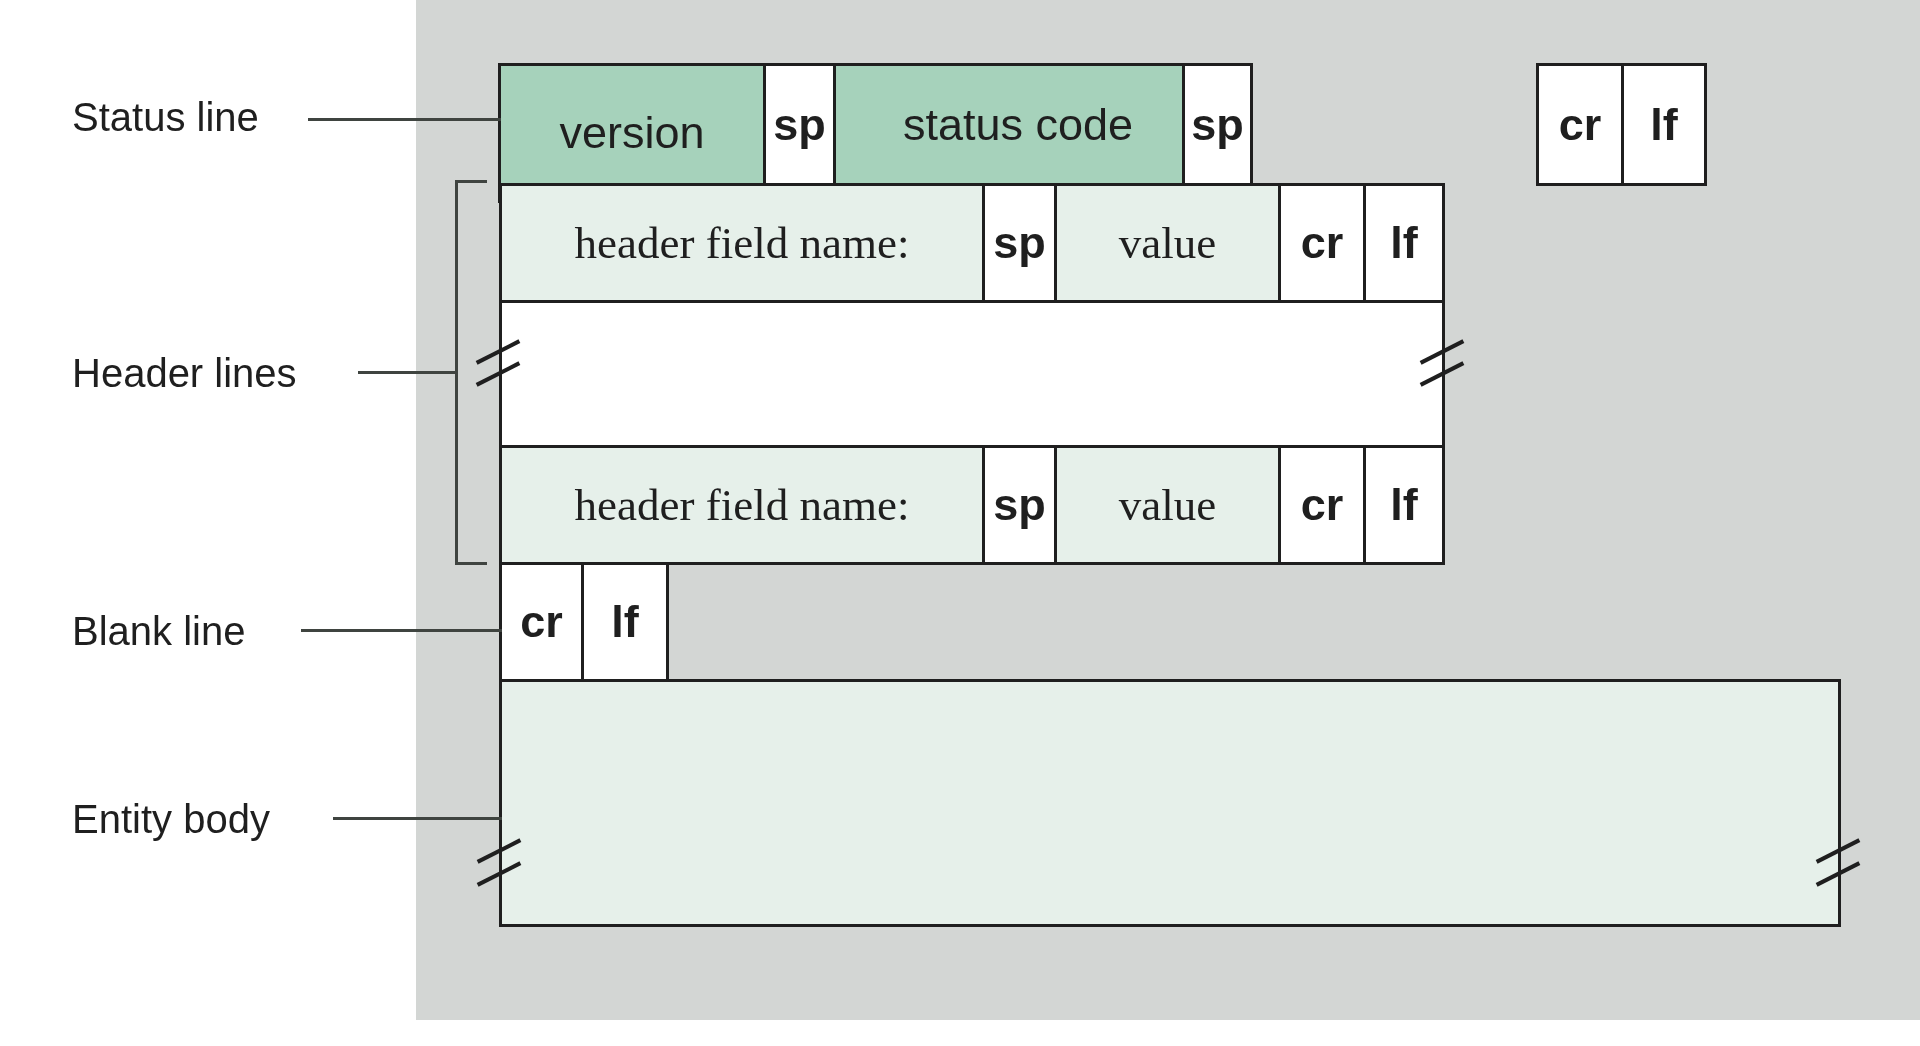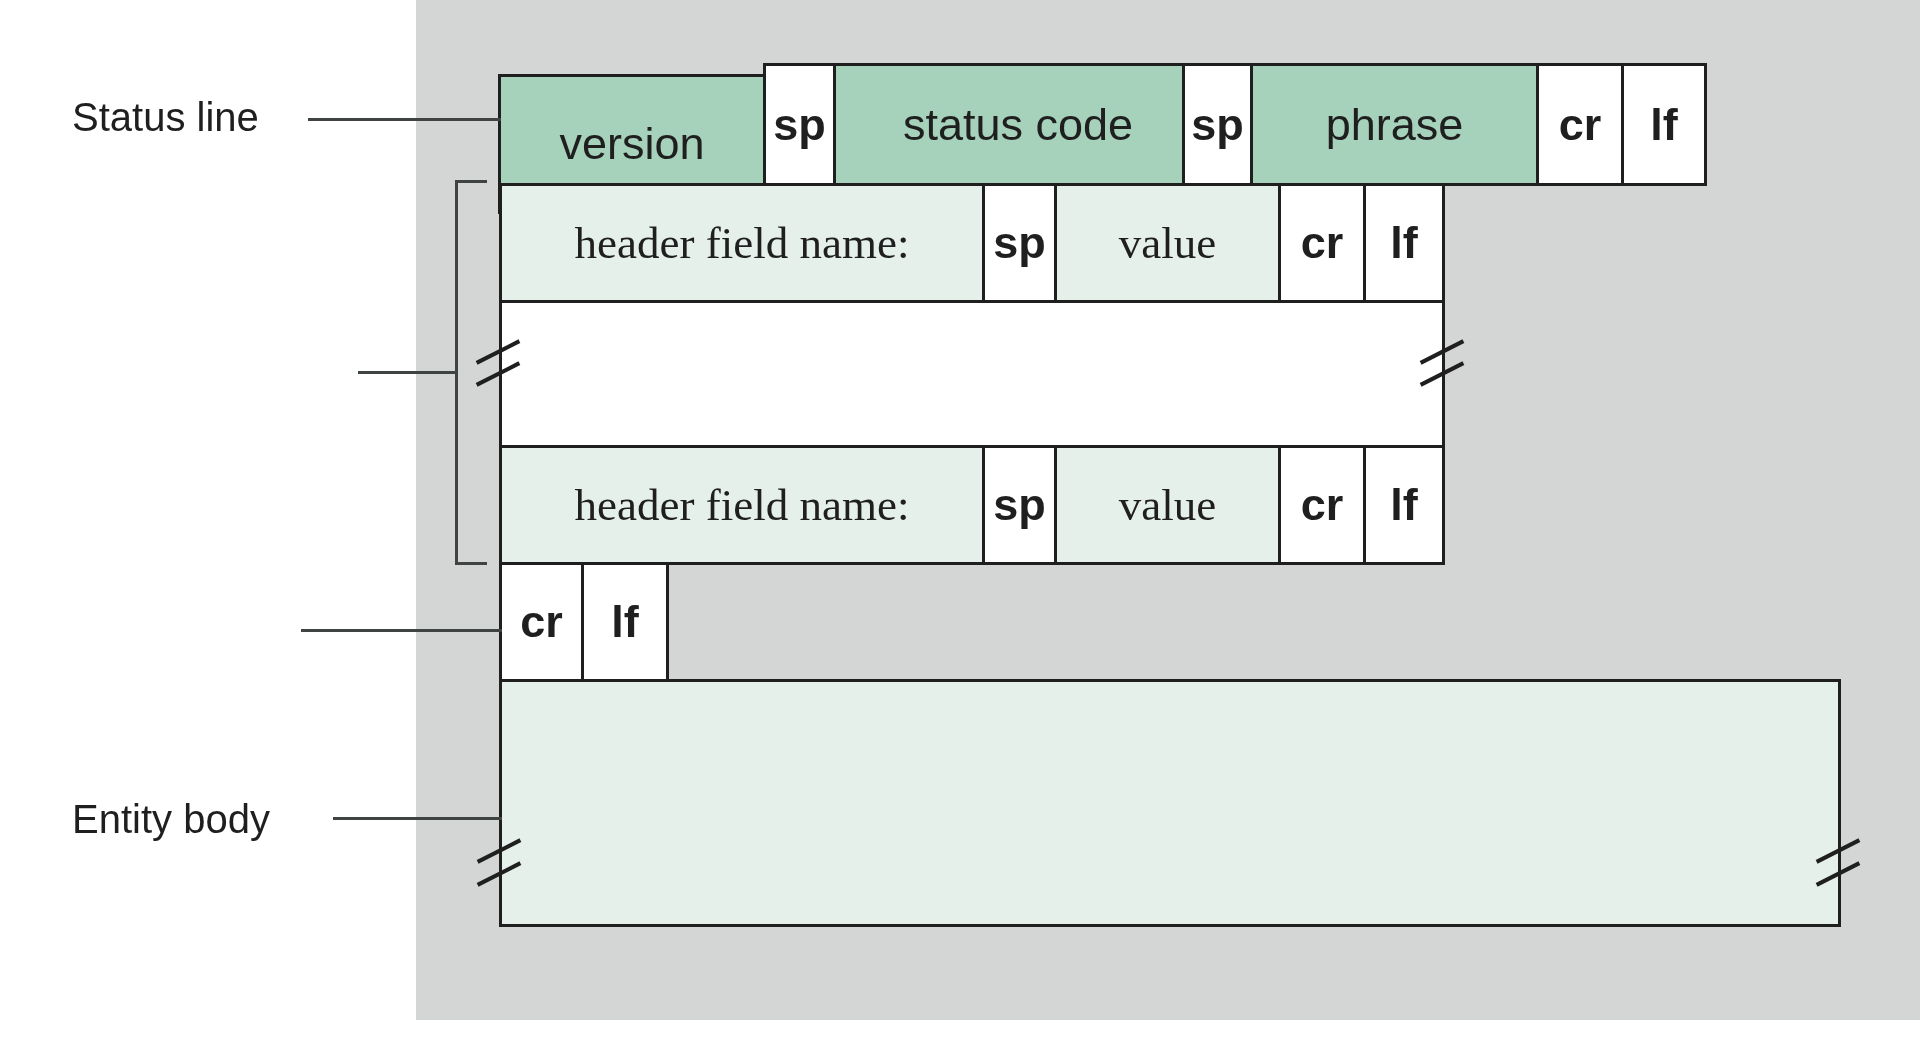--- a/index.html
+++ b/index.html
@@ -77,34 +77,31 @@
     transform:rotate(-27deg);
   }
 </style>
 </head>
 <body>
 
 <div class="stage">
 
   <div class="panel"></div>
 
-  <div class="cell green" style="left:498px;top:74px;width:268px;height:140px">
+  <div class="cell green" style="left:498px;top:63px;width:268px;height:140px">
     <span>version</span>
   </div>
   <div class="cell white" style="left:763px;top:63px;width:73px;height:123px">
     <span>sp</span>
   </div>
   <div class="cell green" style="left:833px;top:63px;width:370px;height:123px">
     <span>status code</span>
   </div>
   <div class="cell white" style="left:1182px;top:63px;width:71px;height:123px">
     <span>sp</span>
-  </div>
-  <div class="cell green" style="left:1250px;top:63px;width:289px;height:123px">
-    <span>phrase</span>
   </div>
   <div class="cell white" style="left:1536px;top:63px;width:88px;height:123px">
     <span>cr</span>
   </div>
   <div class="cell white" style="left:1621px;top:63px;width:86px;height:123px">
     <span>lf</span>
   </div>
 
   <div class="cell light" style="left:499px;top:183px;width:486px;height:120px">
     <span>header field name:</span>
@@ -153,21 +150,23 @@
 
   <div class="entity" style="left:499px;top:679px;width:1342px;height:248px"></div>
   <div class="slash" style="left:475px;top:849px"></div>
   <div class="slash" style="left:475px;top:872px"></div>
   <div class="slash" style="left:1814px;top:849px"></div>
   <div class="slash" style="left:1814px;top:872px"></div>
 
   <div class="side-label" style="top:88px">Status line</div>
   <div class="leader" style="left:308px;top:118px;width:193px"></div>
 
+  <div class="side-label" style="top:344px">Header lines</div>
   <div class="leader" style="left:358px;top:371px;width:100px"></div>
   <div class="bracket"></div>
 
+  <div class="side-label" style="top:602px">Blank line</div>
   <div class="leader" style="left:301px;top:629px;width:201px"></div>
 
   <div class="side-label" style="top:790px">Entity body</div>
   <div class="leader" style="left:333px;top:817px;width:169px"></div>
 
 </div>
 
 </body></html>

